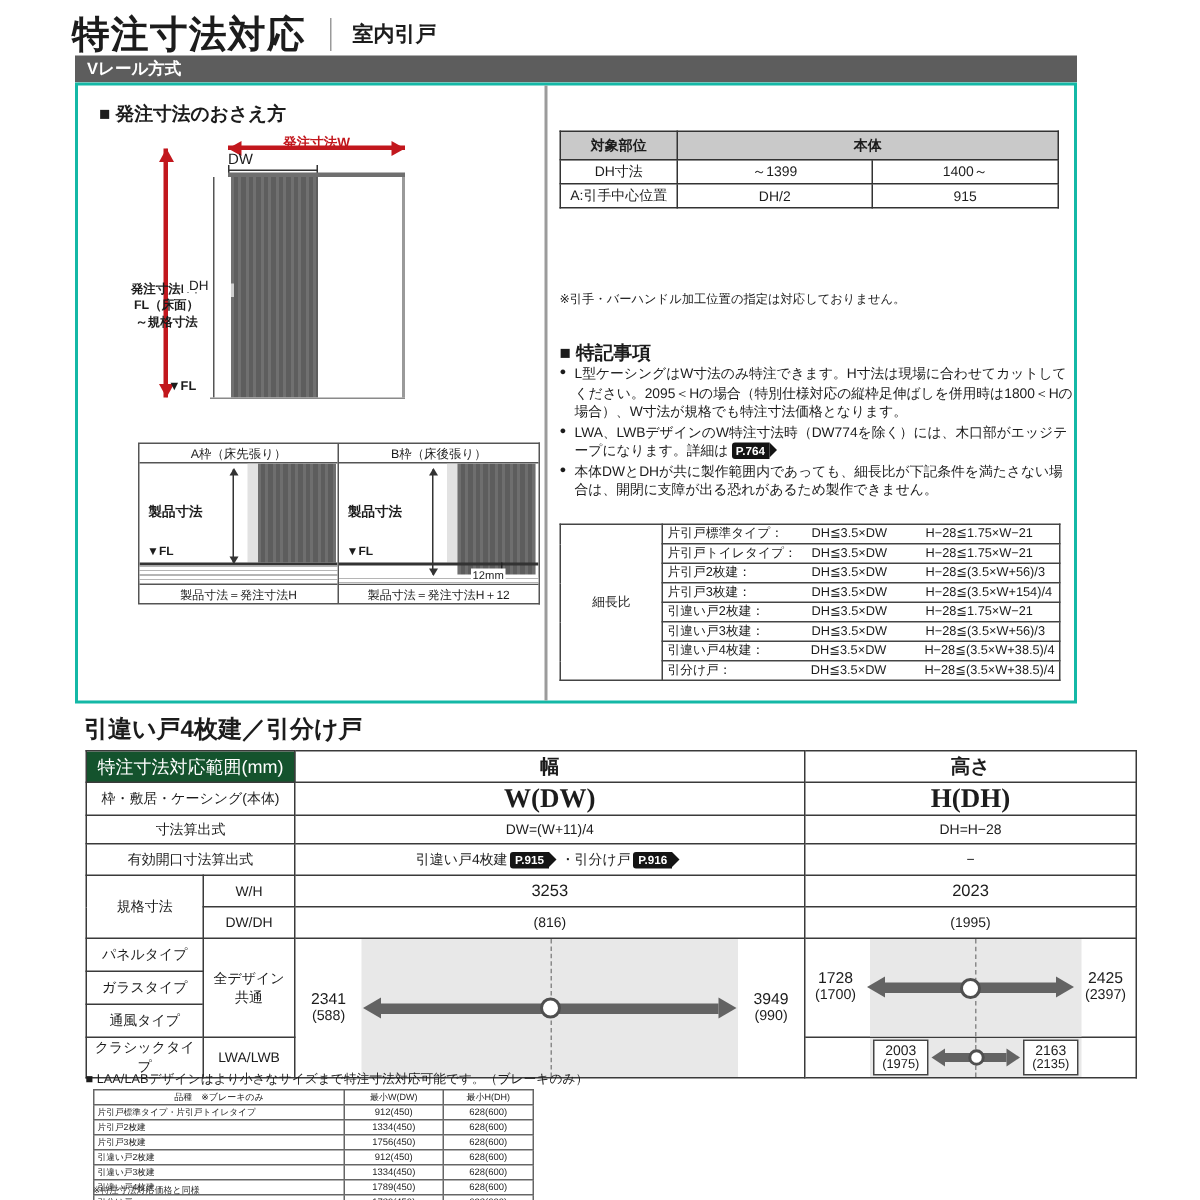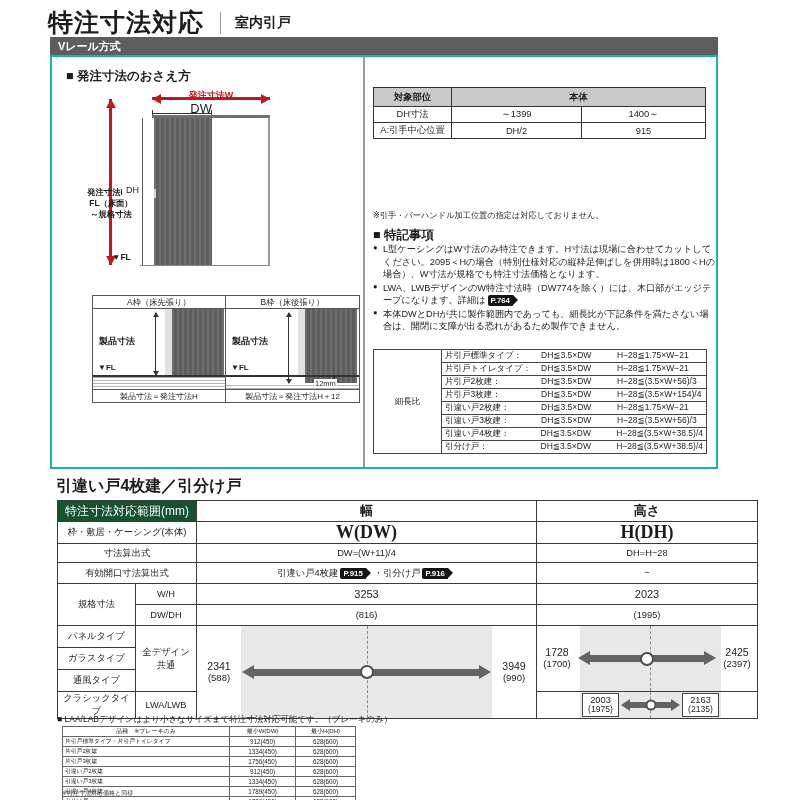--- a/index.html
+++ b/index.html
@@ -38,21 +38,21 @@
   .arr-h::after  { content:""; position:absolute; right:0; top:-3.5px; border-top:5px solid transparent; border-bottom:5px solid transparent; border-left:9px solid #c2171d; }
   .arr-v { position:absolute; width:2.5px; background:#c2171d; }
   .arr-v::before { content:""; position:absolute; top:0; left:-3.5px; border-left:5px solid transparent; border-right:5px solid transparent; border-bottom:9px solid #c2171d; }
   .arr-v::after  { content:""; position:absolute; bottom:0; left:-3.5px; border-left:5px solid transparent; border-right:5px solid transparent; border-top:9px solid #c2171d; }
   .od-warrow { left:70px; top:8px; width:118px; }
   .od-harrow { left:27px; top:10px; height:166px; }
   .od-wlabel { position:absolute; left:70px; top:0; width:118px; text-align:center; font-size:9px; font-weight:bold; color:#c2171d; }
   .od-dwline { position:absolute; left:70px; top:24px; width:60px; height:1px; background:#333; }
   .od-dwline::before,.od-dwline::after { content:""; position:absolute; top:-3px; width:1px; height:7px; background:#333; }
   .od-dwline::before { left:0; } .od-dwline::after { right:0; }
-  .od-dwlabel { position:absolute; left:70px; top:12px; width:60px; text-align:right; font-size:13px; }
+  .od-dwlabel { position:absolute; left:70px; top:12px; width:60px; text-align:left; font-size:10px; }
   .od-hlabels { position:absolute; left:0; top:58px; width:58px; text-align:center; font-size:8.3px; font-weight:bold; line-height:1.35;margin-top:40px; }
   .od-dhlabel { position:absolute; left:40px; top:96px; width:17px; text-align:right; font-size:9px; background:#fff; }
   .od-fl { position:absolute; left:30px; top:163px; font-size:8.5px; font-weight:bold; }
 
   
   .frames { position:absolute; left:40px; top:238px; width:268px; display:flex; }
   .frame-panel { width:134px; border:1.5px solid #555; background:#fff; }
   .frame-panel.b { border-left:none; }
   .fp-title { font-size:8.3px; text-align:center; height:13px; line-height:13px; border-bottom:1px solid #555; }
   .fp-diagram { position:relative; height:80px; overflow:hidden; }
@@ -83,21 +83,21 @@
   .fig-door { position:absolute; left:50%; margin-left:-15px; top:5px; width:30px; height:54px; border:2px solid #222; background:#fff; }
   .fig-dh-line { position:absolute; left:calc(50% + 21px); top:5px; width:1px; height:54px; background:#333; }
   .fig-dh-line::before { content:""; position:absolute; top:0; left:-2px; border-left:2.5px solid transparent; border-right:2.5px solid transparent; border-bottom:5px solid #333; }
   .fig-dh-line::after { content:""; position:absolute; bottom:0; left:-2px; border-left:2.5px solid transparent; border-right:2.5px solid transparent; border-top:5px solid #333; }
   .fig-dh { position:absolute; left:calc(50% + 26px); top:26px; font-size:9px; }
   .fig-a-line { position:absolute; left:calc(50% - 26px); top:27px; width:1px; height:31px; background:#333; }
   .fig-a-line::before { content:""; position:absolute; top:0; left:-2px; border-left:2.5px solid transparent; border-right:2.5px solid transparent; border-bottom:5px solid #333; }
   .fig-a-line::after { content:""; position:absolute; bottom:0; left:-3px; width:7px; height:1px; background:#333; }
   .fig-a { position:absolute; left:calc(50% - 42px); top:36px; font-size:10px; font-weight:bold; }
   .fig-dash { position:absolute; left:calc(50% - 62px); top:27px; width:46px; border-top:1px dashed #555; }
-  .mach-note { position:absolute; left:8px; top:153px; font-size:8.2px; }
+  .mach-note { position:absolute; left:8px; top:137px; font-size:8.2px; }
 
   
   .notes-heading { position:absolute; left:8px; top:170px; }
   .notes { position:absolute; left:8px; top:186px; width:344px; list-style:none; }
   .notes li { font-size:9.2px; line-height:1.36; padding-left:10px; position:relative; margin-bottom:1px; }
   .notes li::before { content:"●"; position:absolute; left:0; top:0; font-size:7.5px; }
   .badge { display:inline-block; background:#141414; color:#fff; font-size:7.8px; font-weight:bold;
            height:11px; line-height:11px; padding:0 3px; border-radius:2px 0 0 2px; position:relative; margin:0 8px 0 2px; vertical-align:middle; }
   .badge::after { content:""; position:absolute; right:-5px; top:0; border-top:5.5px solid transparent; border-bottom:5.5px solid transparent; border-left:5px solid #141414; }
 

